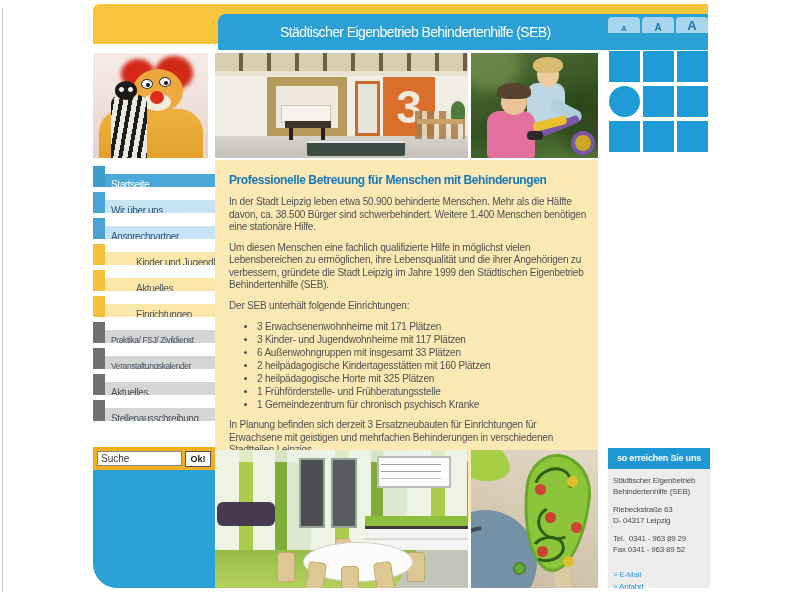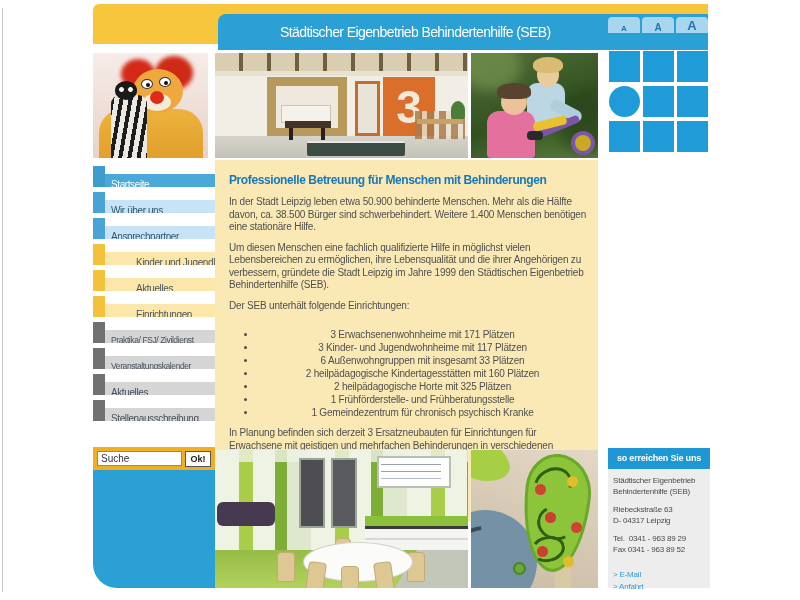--- a/index.html
+++ b/index.html
@@ -136,21 +136,21 @@
   .searchbar { position:absolute; left:93px; top:447px; width:122px; height:23px; background:#f2ae23; display:flex; align-items:center; padding:0 4px; gap:3px; }
   .search-input { flex:1; width:84px; height:15px; border:1px solid #8a8a8a; background:#fff; font-size:10px; color:#333; padding:0 3px; font-family:"Liberation Sans",sans-serif; }
   .ok-button { width:26px; height:16px; background:#fdfcf6; border:1px solid #555; font-size:9px; font-weight:bold; color:#222; font-family:"Liberation Sans",sans-serif; cursor:pointer; padding:0; }
   .blue-block { position:absolute; left:93px; top:470px; width:122px; height:118px; background:#2aa0d4; border-radius:0 0 0 24px; }
 
   
   .main-panel { position:absolute; left:215px; top:160px; width:383px; height:362px; background:#fae9b5; }
   .main-content { position:absolute; left:0; top:0; width:383px; height:290px; padding:13px 10px 0 14px; }
   .main-heading { color:#1878b8; font-size:12px; letter-spacing:-0.4px; font-weight:bold; white-space:nowrap; margin-bottom:9px; }
   .main-content p { font-size:10px; letter-spacing:-0.2px; line-height:12.5px; color:#4f4f4f; margin-bottom:8px; }
-  .main-list { margin:16px 0 8px 28px;text-align:center; }
+  .main-list { margin:8px 0 8px 28px; }
   .main-list li { font-size:10px; letter-spacing:-0.2px; line-height:13px; color:#4f4f4f; }
 
   
   .contact { position:absolute; left:608px; top:448px; width:102px; height:140px; }
   .contact-head { height:21px; background:#1f97d4; color:#fff; font-size:9px; font-weight:bold; text-align:center; line-height:21px; letter-spacing:-0.2px; }
   .contact-body { height:119px; background:#ededed; padding:6px 4px 0 5px; font-size:8px; letter-spacing:-0.2px; color:#4a4a4a; }
   .contact-body .cline { white-space:pre; line-height:11px; }
   .cgap { height:7px; }
   .contact-link { display:block; color:#2e9bd6; text-decoration:none; white-space:pre; line-height:12px; }
 </style>

